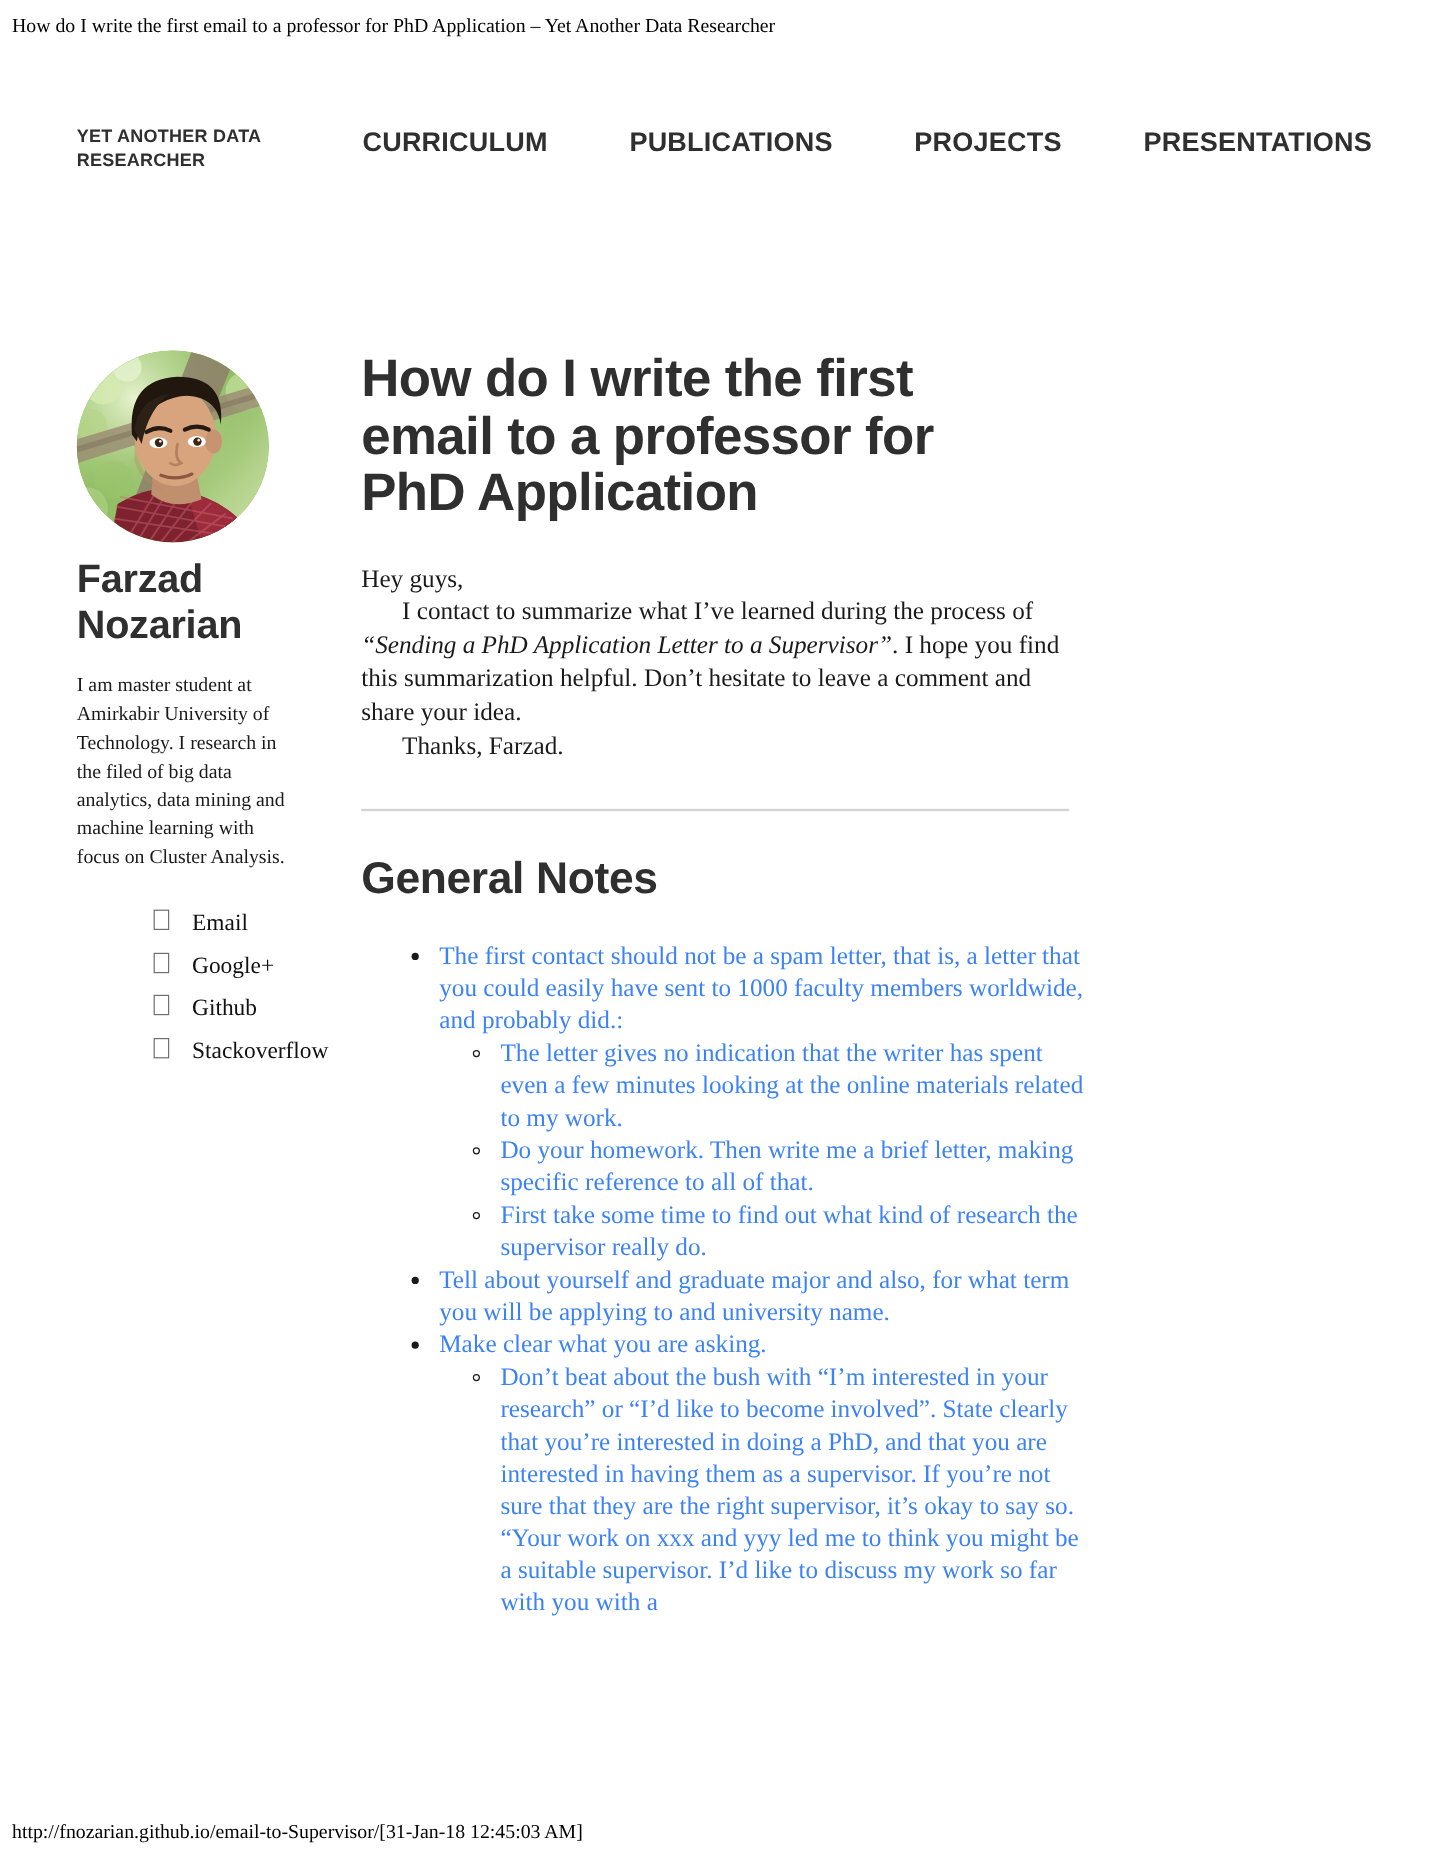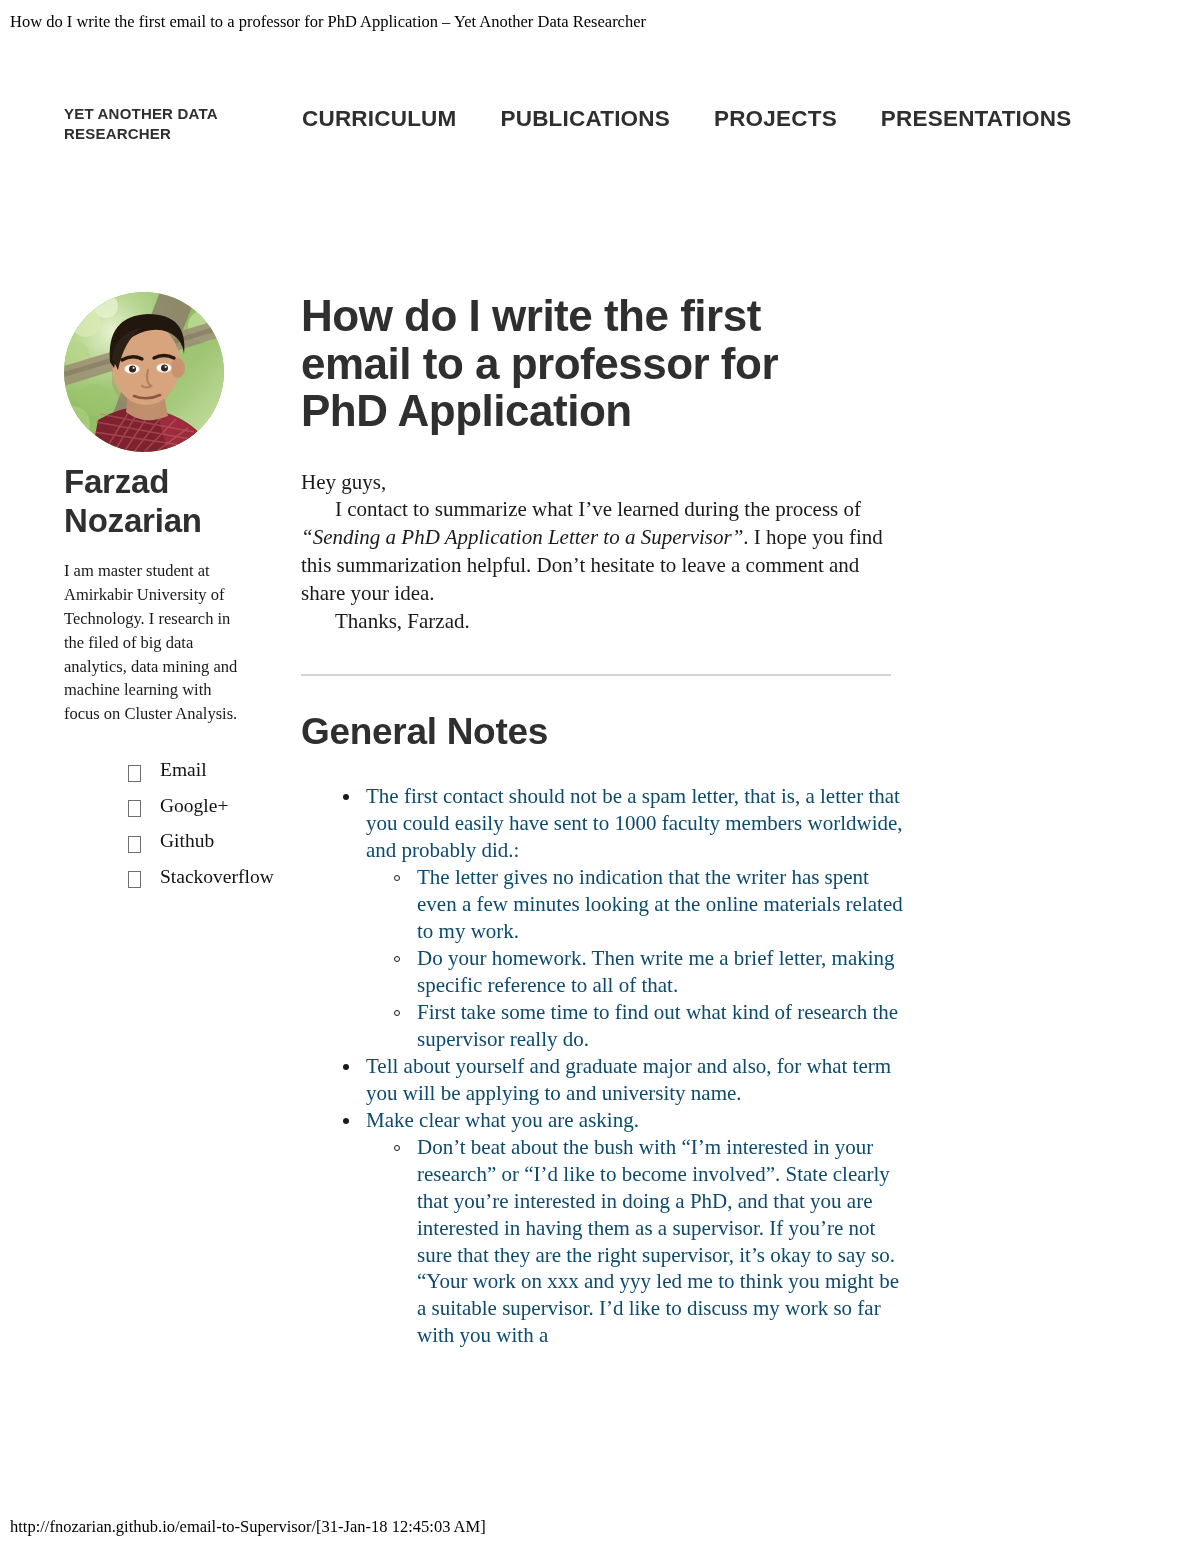--- a/index.html
+++ b/index.html
@@ -57,21 +57,21 @@
     font-size: 15px;
     font-weight: bold;
     letter-spacing: 0.2px;
     line-height: 1.33;
     color: #2f2f2f;
     text-transform: uppercase;
   }
   .nav-links {
     display: flex;
     align-items: flex-start;
-    gap: 44px;
+    gap: 68px;
     padding-left: 38px;
     padding-top: 2px;
   }
   .nav-link {
     font-size: 22.5px;
     font-weight: bold;
     letter-spacing: 0.2px;
     color: #2f2f2f;
     text-transform: uppercase;
     white-space: nowrap;
@@ -127,21 +127,21 @@
     width: 180px;
   }
 
   .social-list {
     list-style: none;
     margin: 32px 0 0 0;
     padding: 0 0 0 16px;
   }
   .social-item {
     display: flex;
-    align-items: flex-end;
+    align-items: flex-start;
     margin-bottom: 12px;
     cursor: pointer;
     padding-left: 48px;
   }
   .social-icon {
     display: inline-block;
     width: 13px;
     height: 17px;
     border: 1.4px solid #6f6f6f;
     box-sizing: border-box;
@@ -194,21 +194,21 @@
     color: #2f2f2f;
   }
 
   ul.notes {
     margin: 30px 0 0 0;
     padding-left: 36px;
     list-style: none;
     font-family: "Liberation Serif", "DejaVu Serif", serif;
     font-size: 21px;
     line-height: 1.285;
-    color: #0c4a6e;
+    color: #3b82f6;
   }
   ul.notes > li {
     position: relative;
     padding-left: 29px;
     margin-bottom: 0px;
     max-width: 540px;
   }
   ul.notes > li::before {
     content: "";
     position: absolute;

